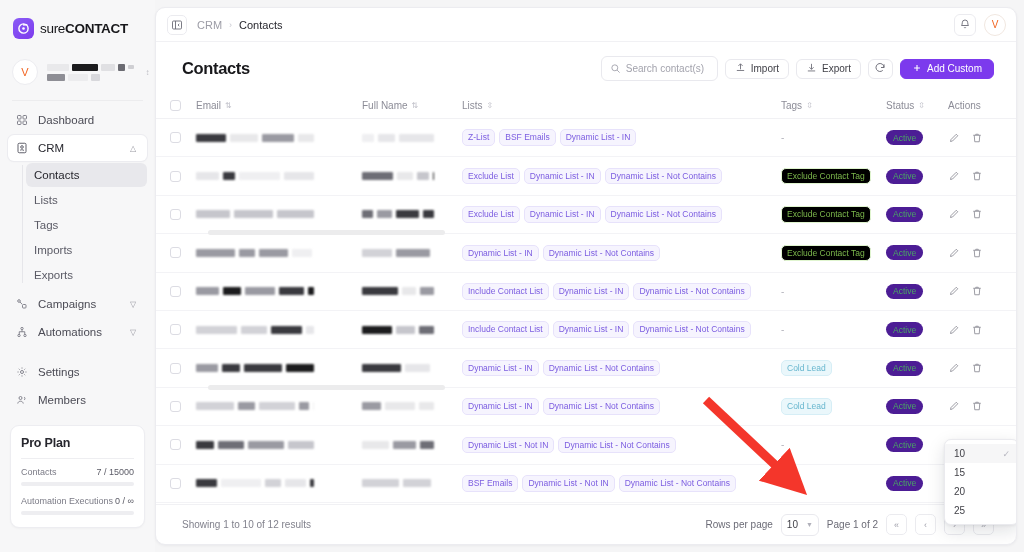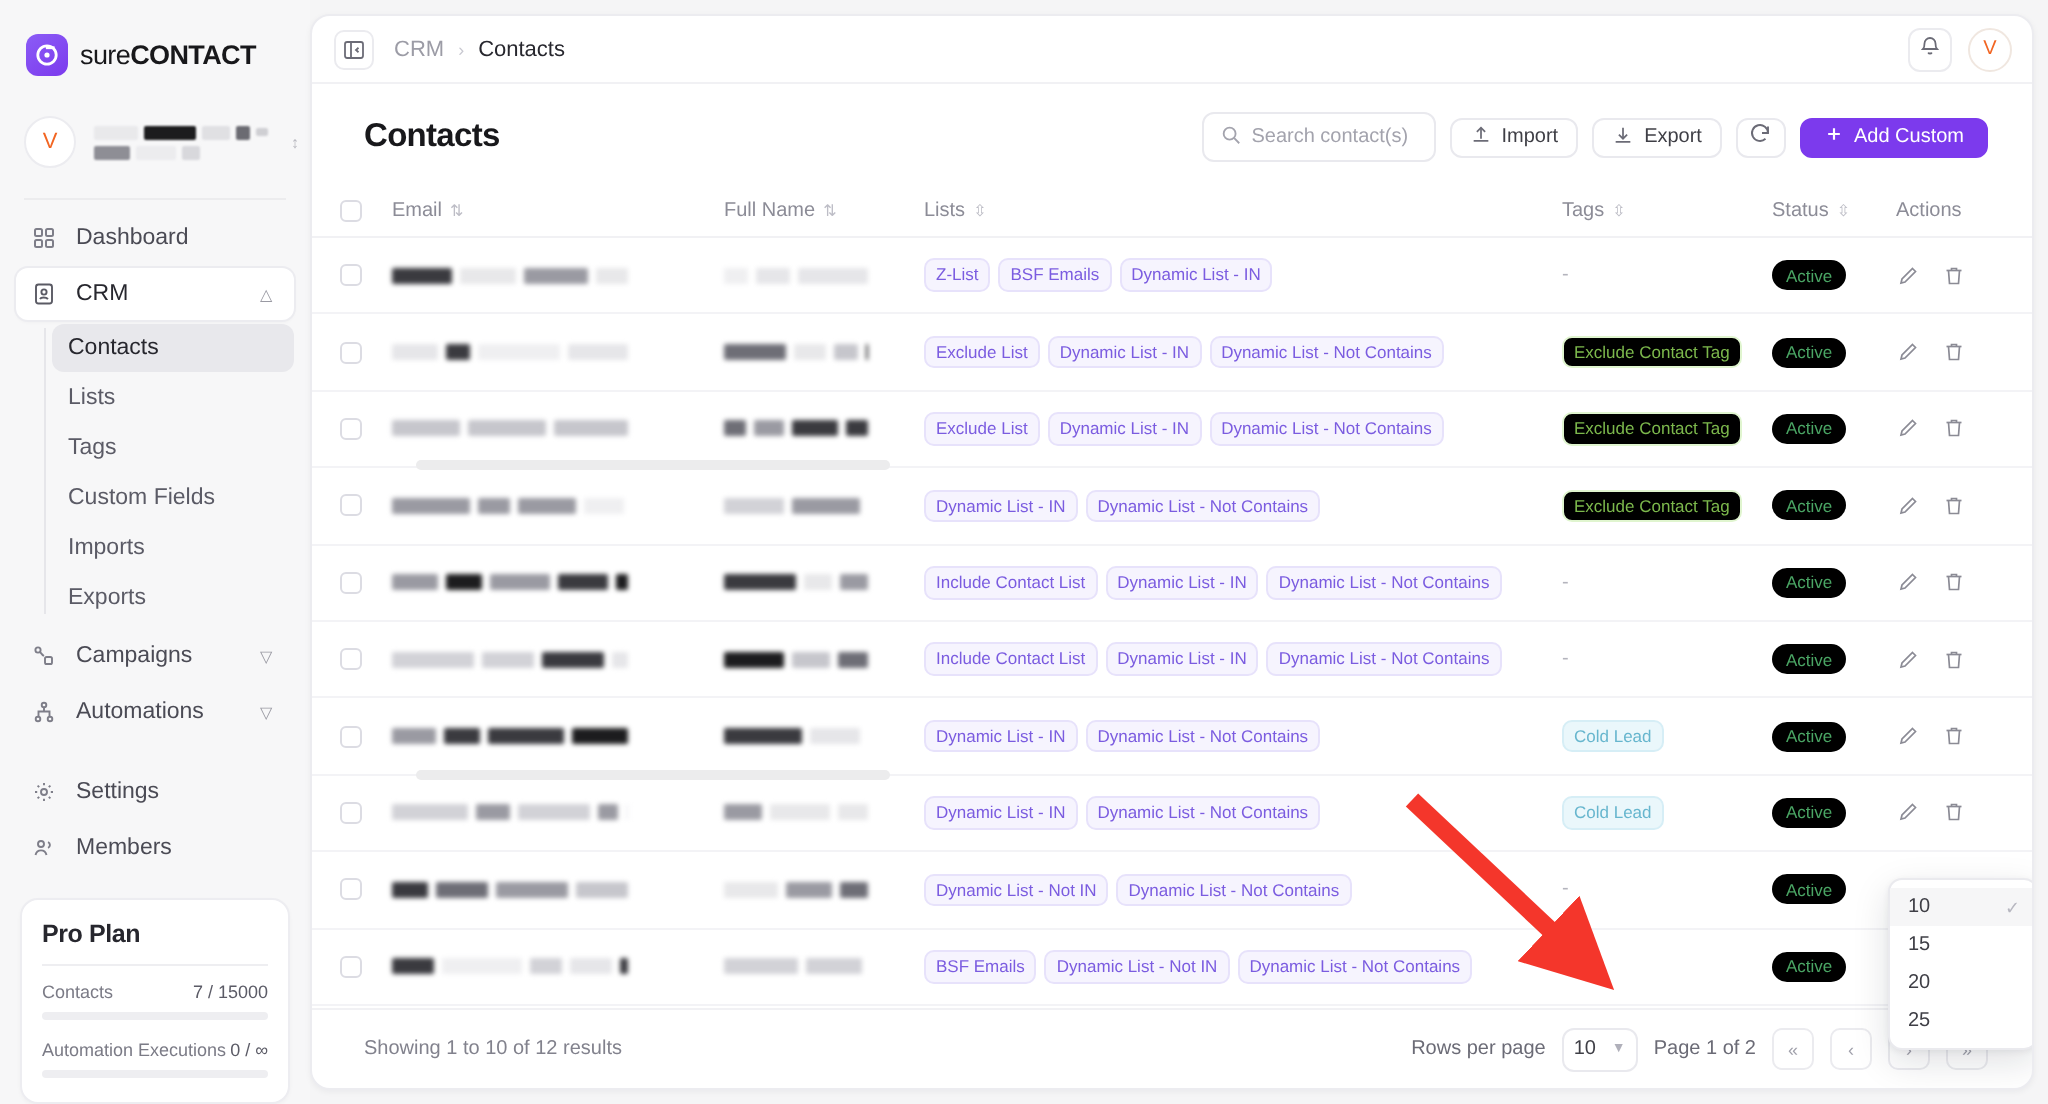--- a/index.html
+++ b/index.html
@@ -195,21 +195,21 @@
   .badge {
     border-radius: 5px; padding: 2px 5px; font-size: 8.5px; white-space: nowrap;
     line-height: 1.25;
   }
   .badge.list { background: #f6f4fe; border: 1px solid #e7e2fb; color: #7b5ce0; }
   .badge.tag-green { background: #000000; border: 1px solid #e0f5cf; color: #7cb84c; }
   .badge.tag-blue  { background: #eaf7fb; border: 1px solid #d6eef6; color: #67b6ce; }
   .dash { color: #b4b4bd; font-size: 10px; }
   .pill {
     display: inline-flex; align-items: center; border-radius: 999px;
-    background: #000000; color: #4aa564; font-size: 8.5px; padding: 2.5px 7px;
+    background: #4c1d95; color: #4aa564; font-size: 8.5px; padding: 2.5px 7px;
   }
   .rowacts { display: flex; align-items: center; gap: 11px; }
   .rowacts span { cursor: pointer; display: inline-flex; }
 
   
   .redact { display: flex; gap: 4px; align-items: center; filter: blur(1.1px); }
   .redact .rb { height: 8px; }
 
   
   .scroll-band {
@@ -324,23 +324,20 @@
 
       <div class="subnav">
         <div class="sub-item active">
             <span>Contacts</span>
           </div>
         <div class="sub-item">
             <span>Lists</span>
           </div>
         <div class="sub-item">
             <span>Tags</span>
-          </div>
-        <div class="sub-item">
-            <span>Custom Fields</span>
           </div>
         <div class="sub-item">
             <span>Imports</span>
           </div>
         <div class="sub-item">
             <span>Exports</span>
           </div>
       </div>
 
       <div class="nav-item">

